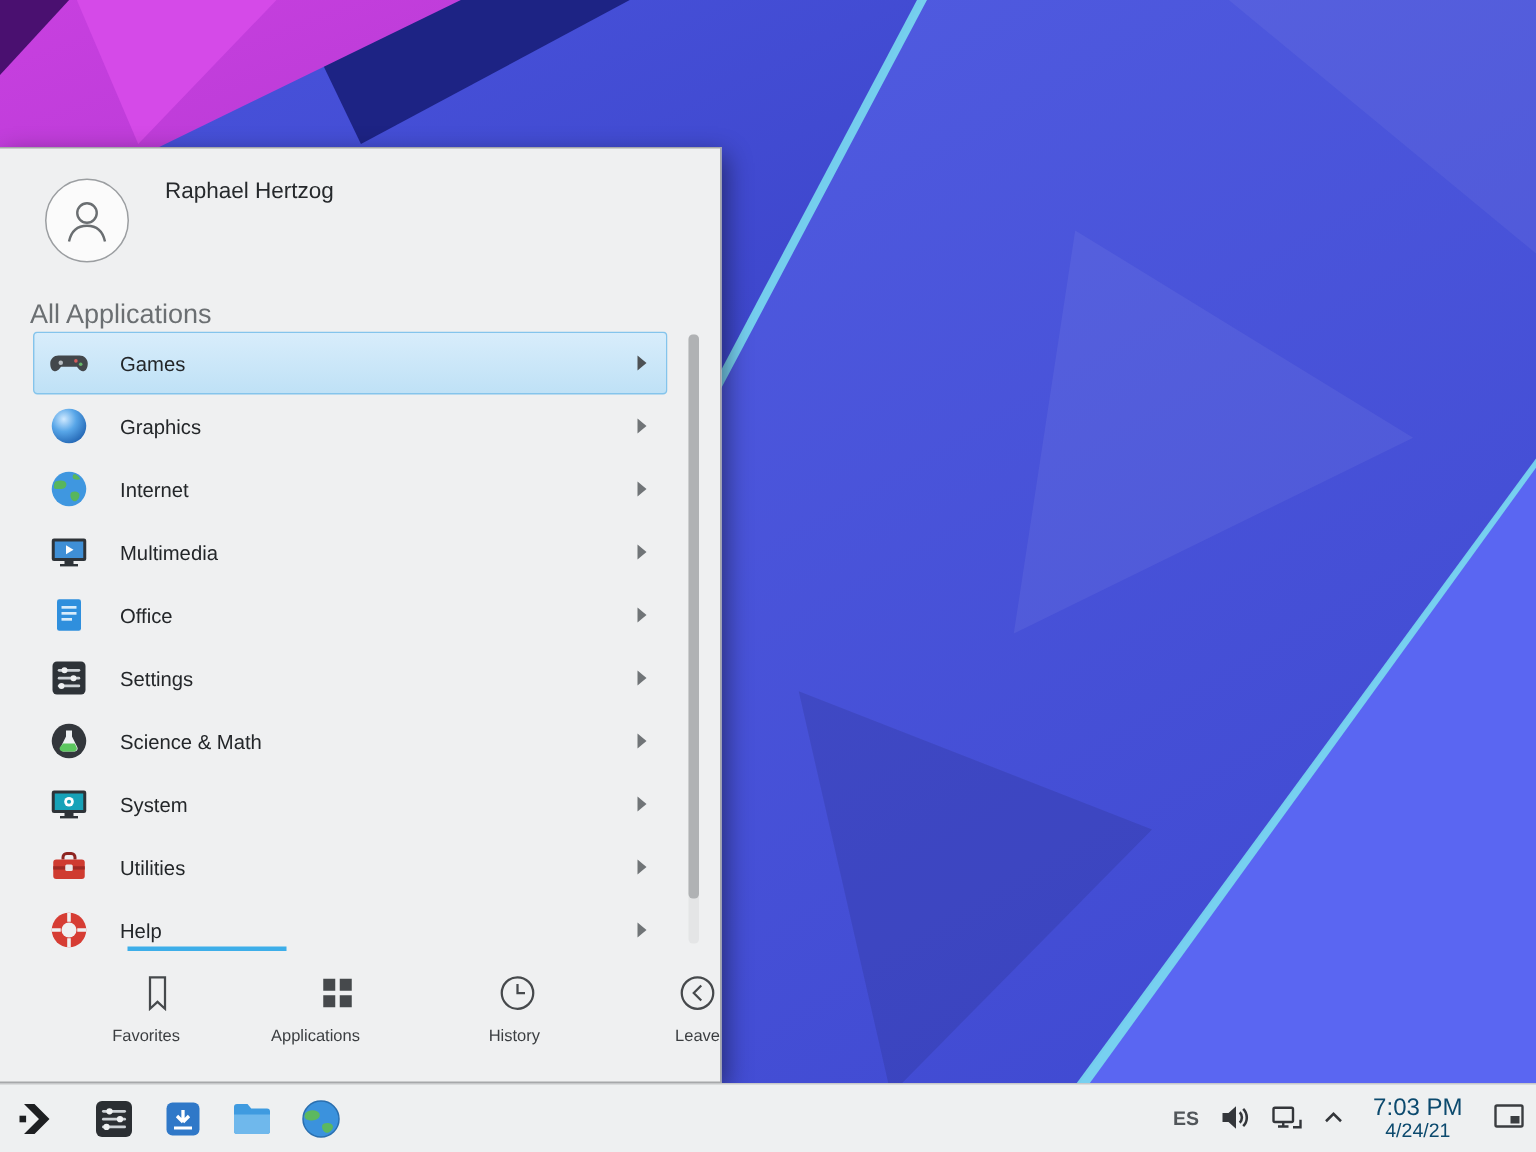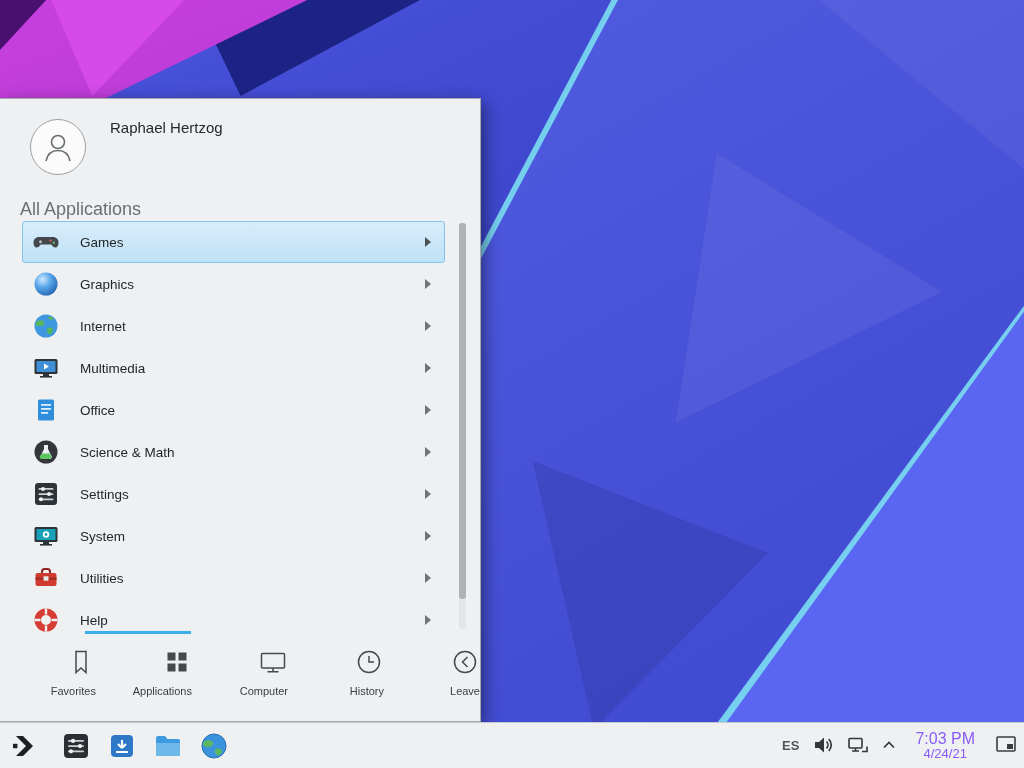--- a/index.html
+++ b/index.html
@@ -63,21 +63,21 @@
   
   .taskbar { position:absolute; left:0; bottom:0; width:1024px; height:46px;
     background:#eef0f1; border-top:1px solid #c6c8ca;
     display:flex; align-items:center; padding:0 6px 0 8px; gap:14px;margin-top:48px; }
   .tb-icon { width:32px; height:32px; display:flex; align-items:center; justify-content:center; }
   .tb-icon svg { width:30px; height:30px; display:block; }
   .launcher-btn { margin-right:6px; }
   .tray { margin-left:auto; display:flex; align-items:center; gap:13px; }
   .kbd-layout { font-size:13px; font-weight:bold; color:#51565a; }
   .tray-icon { display:flex; align-items:center; justify-content:center; }
-  .clock { text-align:center; line-height:1.1; color:#8b5cf6; margin:0 6px; }
+  .clock { text-align:center; line-height:1.1; color:#0c4a6e; margin:0 6px; }
   .clock .time { font-size:16px; }
   .clock .date { font-size:13px; }
 </style>
 </head>
 <body>
 
 <div class="stage">
 
   <div class="wp wp-base"></div>
   <div class="wp wp-band"></div>
@@ -192,46 +192,46 @@
         <span class="arrow">
           <svg viewBox="0 0 8 12" width="8" height="12">
               <path d="M1 1l6 5-6 5z" fill="#707477"></path>
             </svg>
         </span>
       </div>
 
       <div class="row">
         <span class="ric">
           <svg viewBox="0 0 28 28">
-              <circle cx="14" cy="14" r="11.5" fill="#33373c"></circle>
-              <path d="M12 7h4v4l3.5 7a2 2 0 0 1-1.8 3h-7.4a2 2 0 0 1-1.8-3L12 11z" fill="#eef1f3"></path>
-              <path d="M10.2 15.6h7.6l1.2 2.4a2 2 0 0 1-1.8 3h-7.4a2 2 0 0 1-1.8-3z" fill="#5cc75f"></path>
-            </svg>
-        </span>
-        <span class="rlabel">Science &amp; Math</span>
-        <span class="arrow">
-          <svg viewBox="0 0 8 12" width="8" height="12">
-              <path d="M1 1l6 5-6 5z" fill="#707477"></path>
-            </svg>
-        </span>
-      </div>
-
-      <div class="row">
-        <span class="ric">
-          <svg viewBox="0 0 28 28">
               <rect x="3" y="3" width="22" height="22" rx="3" fill="#2e3338"></rect>
               <rect x="6.5" y="8" width="15" height="1.8" rx="0.9" fill="#cdd2d6"></rect>
               <circle cx="11" cy="8.9" r="2" fill="#eff1f2"></circle>
               <rect x="6.5" y="13.2" width="15" height="1.8" rx="0.9" fill="#cdd2d6"></rect>
               <circle cx="17" cy="14.1" r="2" fill="#eff1f2"></circle>
               <rect x="6.5" y="18.4" width="15" height="1.8" rx="0.9" fill="#cdd2d6"></rect>
               <circle cx="9" cy="19.3" r="2" fill="#eff1f2"></circle>
             </svg>
         </span>
         <span class="rlabel">Settings</span>
+        <span class="arrow">
+          <svg viewBox="0 0 8 12" width="8" height="12">
+              <path d="M1 1l6 5-6 5z" fill="#707477"></path>
+            </svg>
+        </span>
+      </div>
+
+      <div class="row">
+        <span class="ric">
+          <svg viewBox="0 0 28 28">
+              <circle cx="14" cy="14" r="11.5" fill="#33373c"></circle>
+              <path d="M12 7h4v4l3.5 7a2 2 0 0 1-1.8 3h-7.4a2 2 0 0 1-1.8-3L12 11z" fill="#eef1f3"></path>
+              <path d="M10.2 15.6h7.6l1.2 2.4a2 2 0 0 1-1.8 3h-7.4a2 2 0 0 1-1.8-3z" fill="#5cc75f"></path>
+            </svg>
+        </span>
+        <span class="rlabel">Science &amp; Math</span>
         <span class="arrow">
           <svg viewBox="0 0 8 12" width="8" height="12">
               <path d="M1 1l6 5-6 5z" fill="#707477"></path>
             </svg>
         </span>
       </div>
 
       <div class="row">
         <span class="ric">
           <svg viewBox="0 0 28 28">
@@ -306,27 +306,20 @@
           <g fill="#46494c">
               <rect x="5.5" y="5.5" width="8" height="8"></rect>
               <rect x="16.5" y="5.5" width="8" height="8"></rect>
               <rect x="5.5" y="16.5" width="8" height="8"></rect>
               <rect x="16.5" y="16.5" width="8" height="8"></rect>
             </g>
         </svg>
         <span class="tab-label">Applications</span>
       </div>
 
-      <div class="tab">
-        <svg viewBox="0 0 30 30">
-          <rect x="3.5" y="6.5" width="23" height="14.5" rx="1" fill="none" stroke="#46494c" stroke-width="1.5"></rect>
-          <path d="M15 21v3.5M9.5 24.7h11" fill="none" stroke="#46494c" stroke-width="1.5"></path>
-        </svg>
-        <span class="tab-label">Computer</span>
-      </div>
 
       <div class="tab">
         <svg viewBox="0 0 30 30">
           <circle cx="15" cy="15" r="10.5" fill="none" stroke="#46494c" stroke-width="1.5"></circle>
           <path d="M15 9v6h5" fill="none" stroke="#46494c" stroke-width="1.5"></path>
         </svg>
         <span class="tab-label">History</span>
       </div>
 
       <div class="tab">

